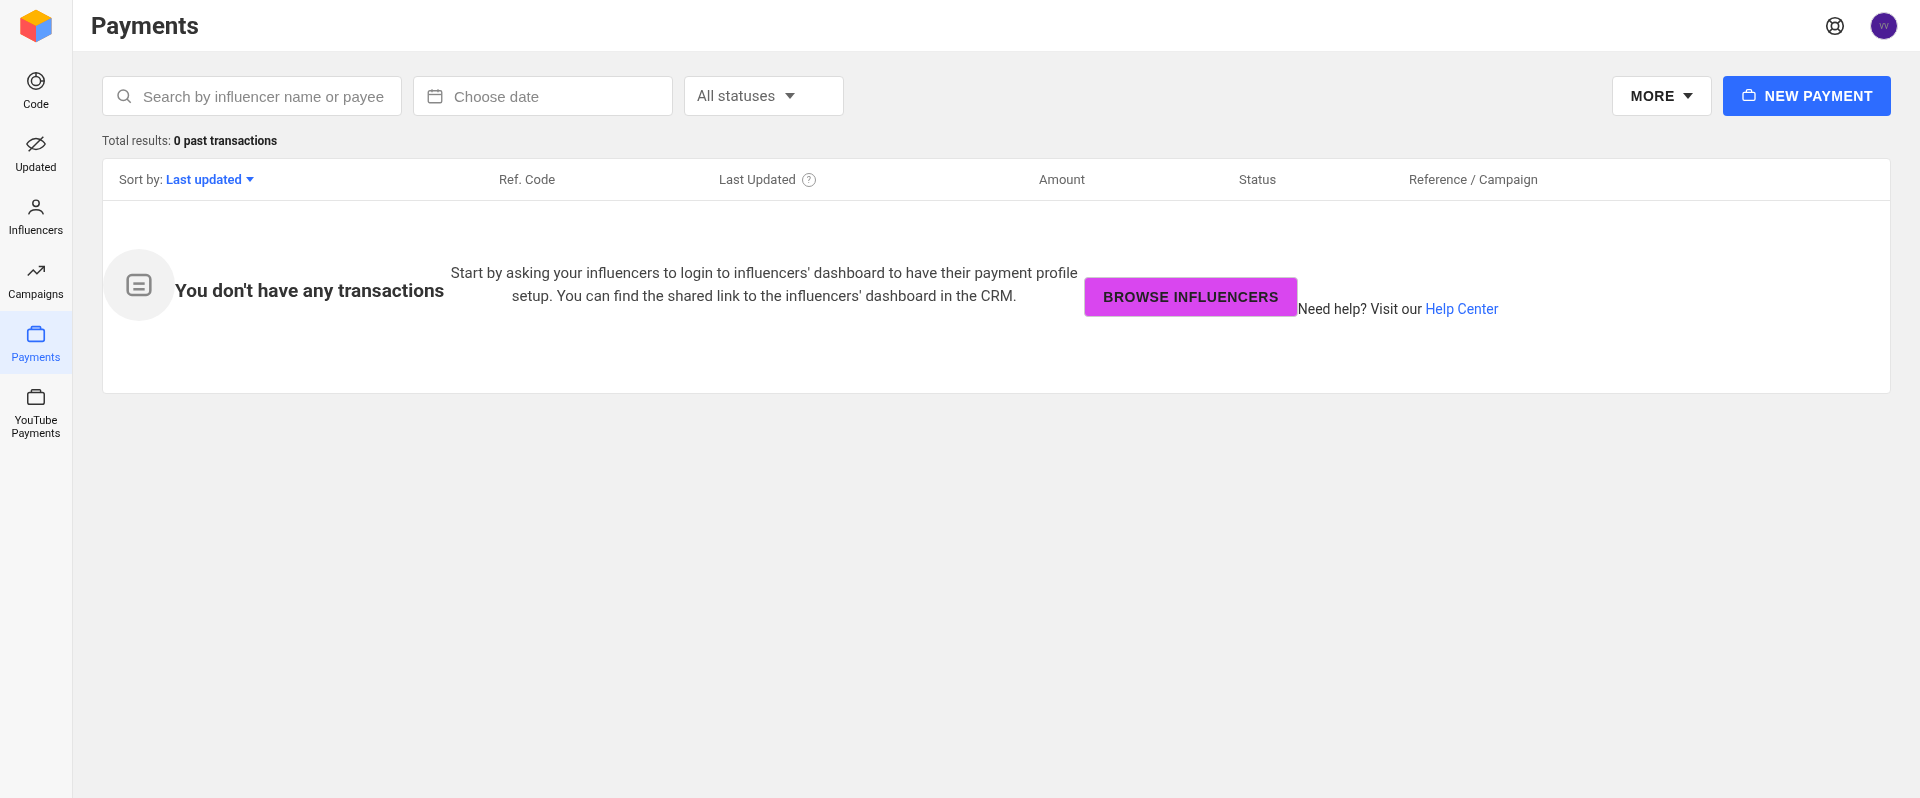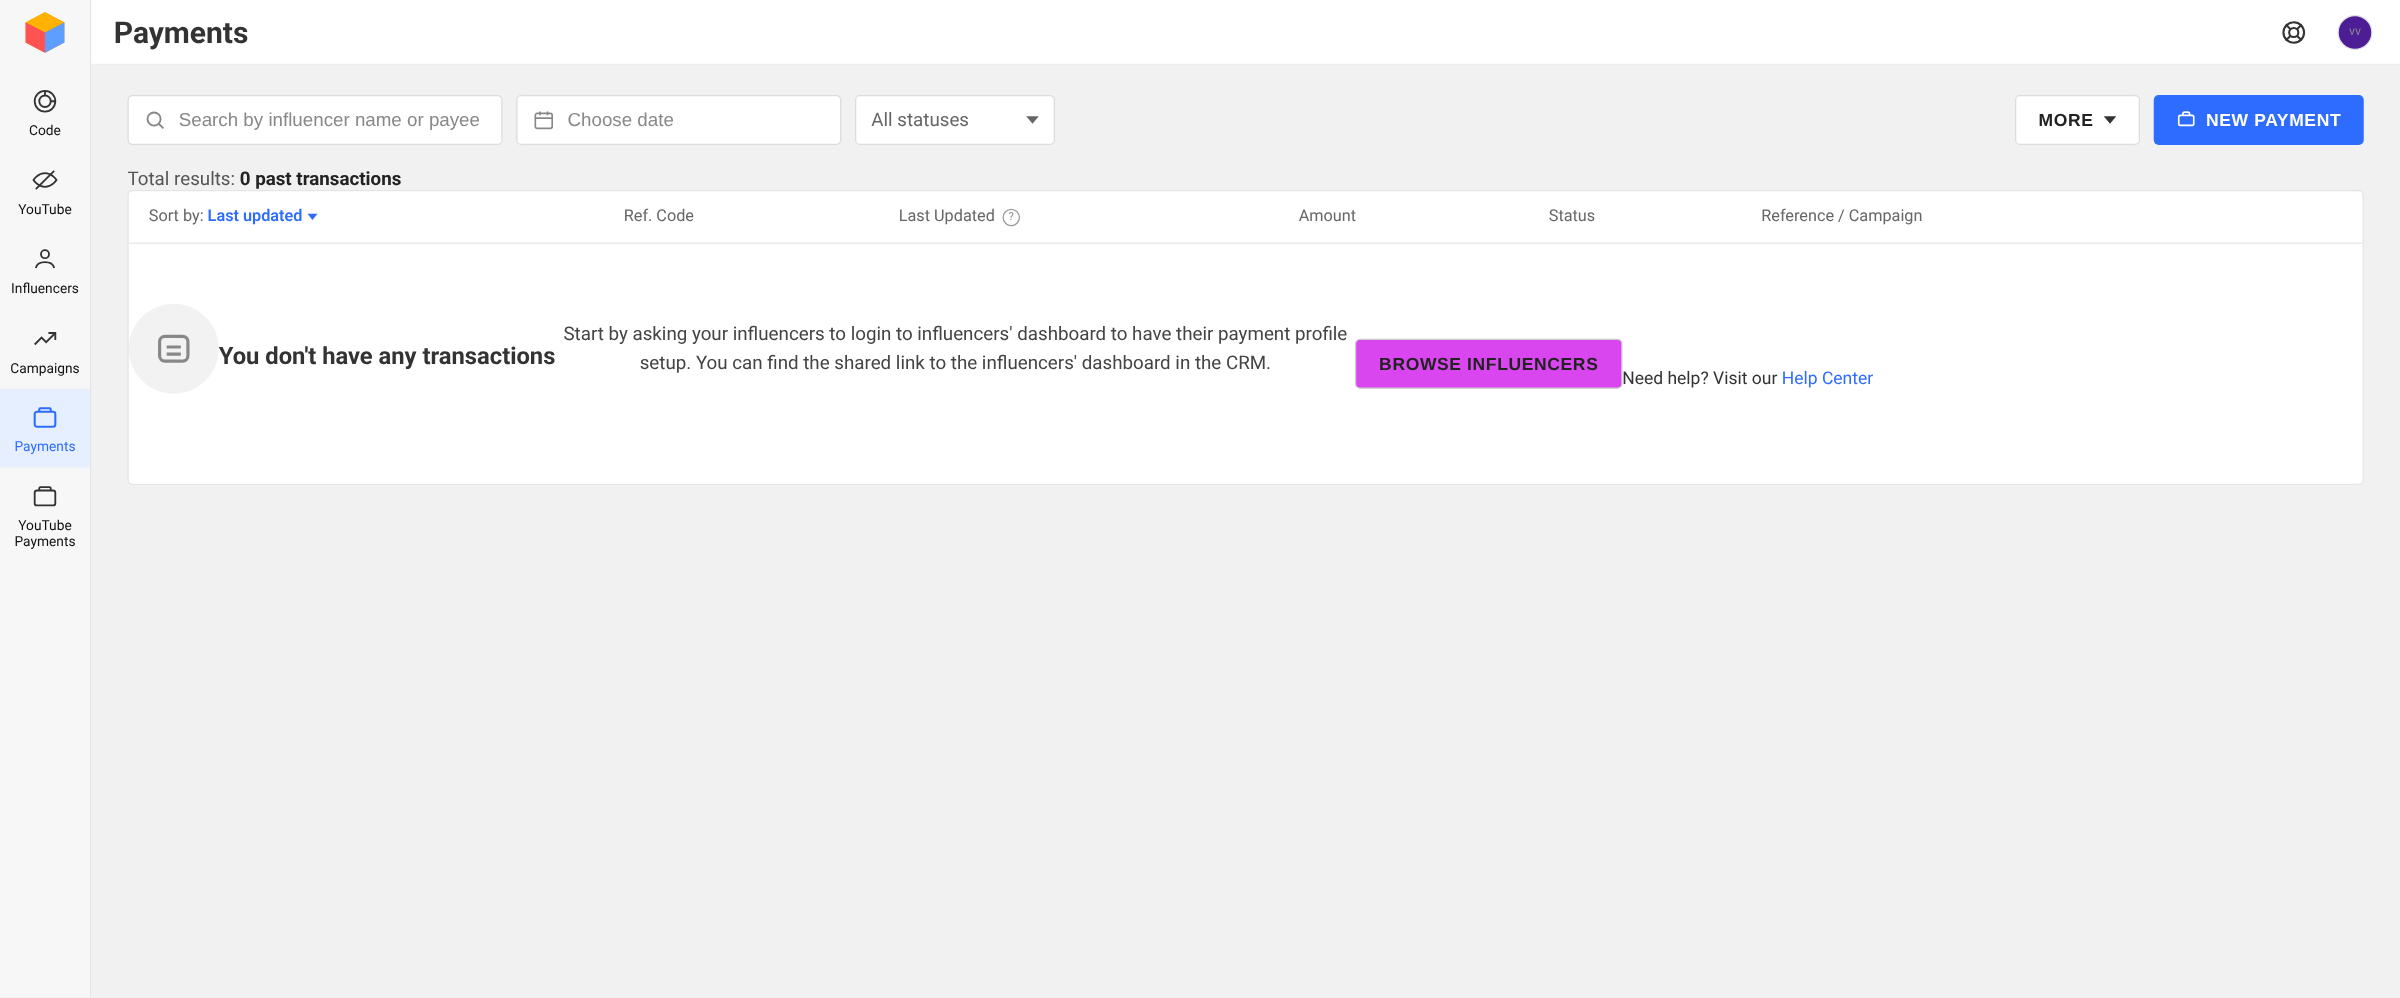--- a/index.html
+++ b/index.html
@@ -27,33 +27,33 @@
   .avatar { width: 28px; height: 28px; border-radius: 50%; background: #4c1d95; border: 1px solid #e0e0e0; display: flex; align-items: center; justify-content: center; font-size: 10px; color: #888; cursor: pointer; }
 
   
   .content { flex: 1; padding: 24px 29px; }
 
   
   .filters-row { display: flex; align-items: center; gap: 11px; margin-bottom: 18px; }
   .input-wrap { display: flex; align-items: center; background: #fff; border: 1px solid #dcdcdc; border-radius: 4px; height: 40px; padding: 0 12px; gap: 10px; }
   .input-wrap.search { width: 300px; }
   .input-wrap.date { width: 260px; }
-  .input-wrap.status { width: 160px; justify-content: space-between; cursor: pointer; color: #666; font-size: 15px; }
+  .input-wrap.status { width: 160px; cursor: pointer; color: #666; font-size: 15px; }
   .input-wrap input { border: none; outline: none; font-size: 15px; color: #333; width: 100%; background: transparent; }
   .input-wrap input::placeholder { color: #888; }
   .input-wrap .field-icon { width: 18px; height: 18px; flex-shrink: 0; }
   .filters-spacer { flex: 1; }
   .btn { height: 40px; border-radius: 4px; display: inline-flex; align-items: center; justify-content: center; font-size: 14px; font-weight: 700; letter-spacing: 0.5px; cursor: pointer; padding: 0 18px; gap: 8px; border: none; }
   .btn.more { background: #fff; border: 1px solid #dcdcdc; color: #222; }
   .btn.more .tri { width: 0; height: 0; border-left: 5px solid transparent; border-right: 5px solid transparent; border-top: 6px solid #333; }
   .btn.primary { background: #2d6cff; color: #fff; }
   .btn.primary svg { stroke: #fff; }
 
   
-  .results-summary { font-size: 15px; color: #555; }
+  .results-summary { font-size: 12px; color: #555; margin-bottom: 10px; }
   .results-summary .strong { font-weight: 700; color: #222; }
 
   
   .panel { background: #fff; border: 1px solid #e5e5e5; border-radius: 4px; }
 
   .table-header { display: flex; align-items: center; height: 42px; border-bottom: 1px solid #e5e5e5; padding: 0 16px; font-size: 13px; color: #666; }
   .col-sort { width: 380px; }
   .col-ref { width: 220px; }
   .col-updated { width: 320px; display: flex; align-items: center; gap: 6px; }
   .col-amount { width: 200px; }
@@ -99,21 +99,21 @@
     <span class="nav-label">Code</span>
   </div>
 
   <div class="nav-item">
     <span class="nav-icon">
       <svg viewBox="0 0 24 24" width="22" height="22" fill="none" stroke="#333" stroke-width="1.6">
         <path d="M2 12s3.5-6 10-6 10 6 10 6-3.5 6-10 6-10-6-10-6z"></path>
         <line x1="4" y1="20" x2="20" y2="4"></line>
       </svg>
     </span>
-    <span class="nav-label">YouTube</span>
+    <span class="nav-label">Updated</span>
   </div>
 
   <div class="nav-item">
     <span class="nav-icon">
       <svg viewBox="0 0 24 24" width="22" height="22" fill="none" stroke="#333" stroke-width="1.6">
         <circle cx="12" cy="8" r="3.5"></circle>
           <path d="M4 20c1-4 5-5 8-5s7 1 8 5"></path>
       </svg>
     </span>
     <span class="nav-label">Influencers</span>

